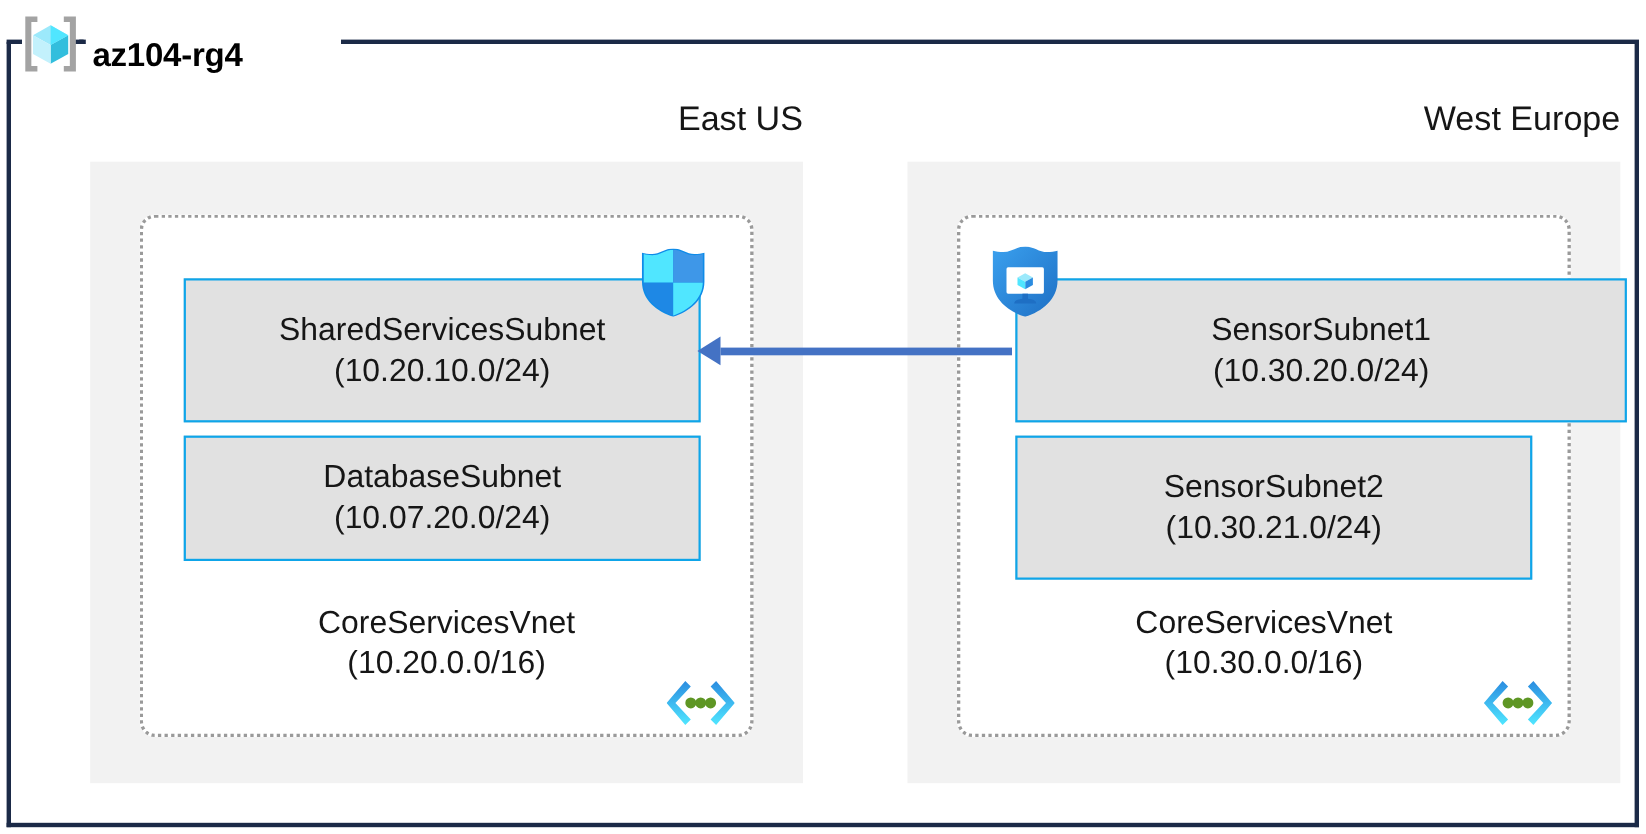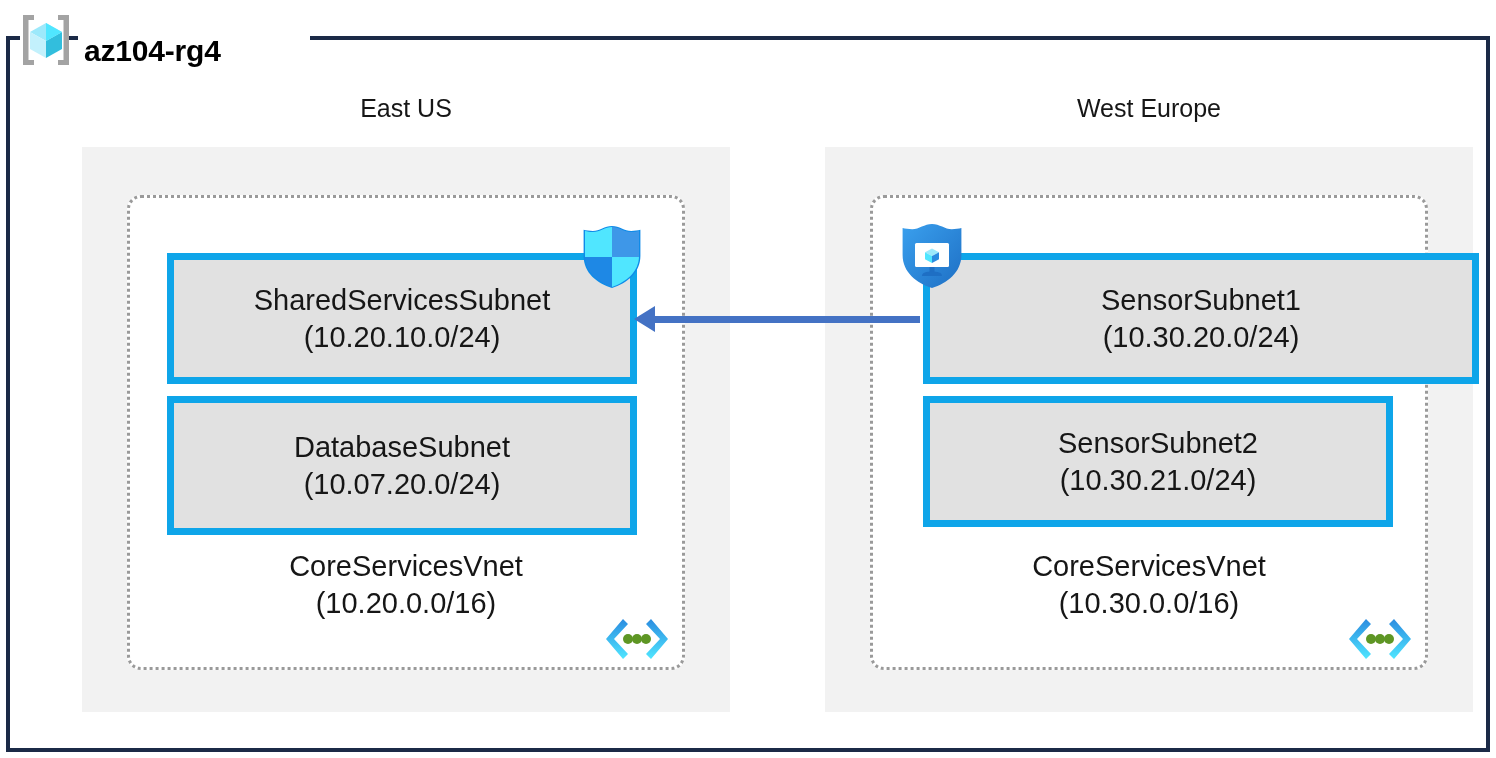--- a/index.html
+++ b/index.html
@@ -84,23 +84,23 @@
     line-height: 1;
     padding-bottom: 2px;
   }
 
   
   .region {
     position: absolute;
     top: 86px;
   }
   .region-label {
-    font-size: 25px;
+    font-size: 31px;
     color: #161616;
-    text-align: center;
+    text-align: right;
     line-height: 44px;
     white-space: nowrap;
   }
   .region-box {
     position: relative;
     margin-top: 17px;
     background: #F2F2F2;
     box-sizing: border-box;
   }
 
@@ -120,21 +120,21 @@
     font-size: 29px;
     color: #161616;
     line-height: 37px;
   }
   .vnet-caption .l2 { display: block; }
 
   
   .subnet {
     position: absolute;
     background: #E1E1E1;
-    border: 7px solid #0ea5e9;
+    border: 2px solid #0ea5e9;
     box-sizing: border-box;
     display: flex;
     flex-direction: column;
     align-items: center;
     justify-content: center;
     font-size: 29px;
     color: #161616;
     line-height: 37px;
   }
   .subnet .name, .subnet .cidr { display: block; white-space: nowrap; }
@@ -192,21 +192,21 @@
     <div class="region-label">East US</div>
     <div class="region-box" style="width:648px; height:565px;">
 
       <div class="vnet" style="left:45px; top:48px; width:558px; height:475px;">
 
         <div class="subnet" style="left:37px; top:55px; width:470px; height:131px;">
           <span class="name">SharedServicesSubnet</span>
           <span class="cidr">(10.20.10.0/24)</span>
         </div>
 
-        <div class="subnet" style="left:37px; top:198px; width:470px; height:139px;">
+        <div class="subnet" style="left:37px; top:198px; width:470px; height:114px;">
           <span class="name">DatabaseSubnet</span>
           <span class="cidr">(10.07.20.0/24)</span>
         </div>
 
         <div class="vnet-caption" style="top:350px;">
           <span class="l1">CoreServicesVnet</span>
           <span class="l2">(10.20.0.0/16)</span>
         </div>
 
         <span class="vnet-glyph" style="right:14px; bottom:6px;">

